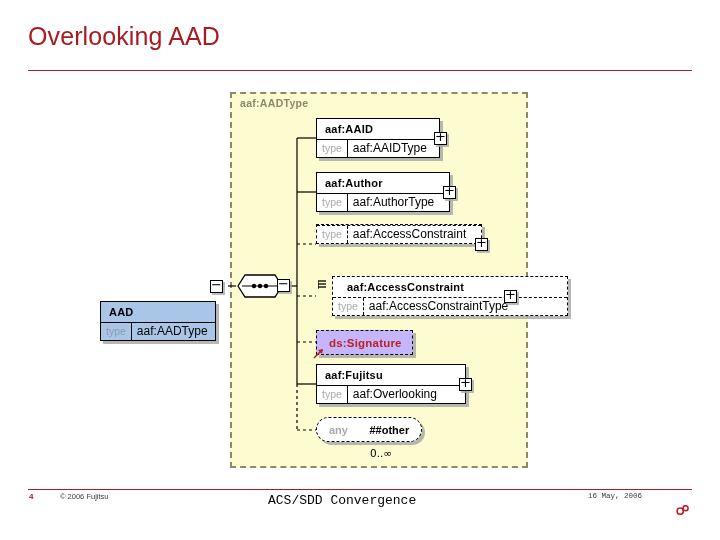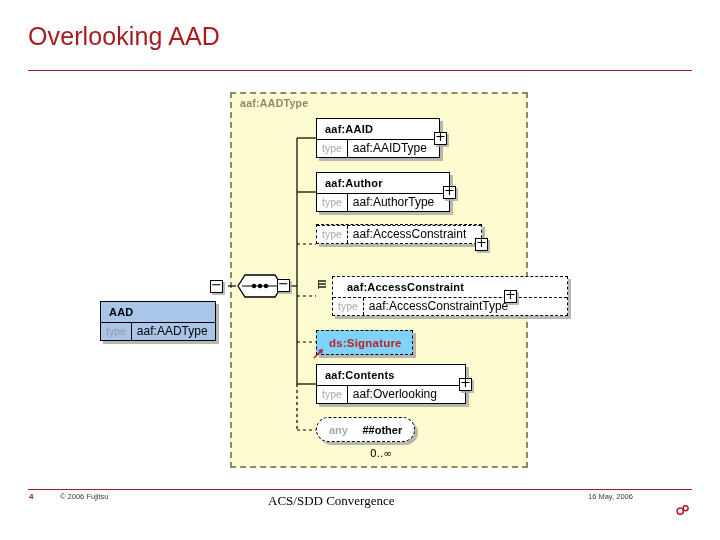--- a/index.html
+++ b/index.html
@@ -144,21 +144,21 @@
     position: relative;
     top: -1px;
     font-size: 13px;
     font-weight: normal;
   }
 
   
   #node-signature {
     position: absolute;
     box-sizing: border-box;
-    background: #7dd3fc;
+    background: #c4b5fd;
     border: 1.6px dashed #000000;
     box-shadow: 3px 3px 0 0 rgba(170,170,170,0.85);
     padding: 2px 10px 3px 12px;
   }
   #node-signature .name {
     font-size: 11.5px;
     font-weight: bold;
     color: #c0201f;
     white-space: nowrap;
     letter-spacing: 0.2px;
@@ -184,21 +184,21 @@
   }
   #node-any .any-kw {
     font-size: 11px;
     color: #a9a9a9;
     font-weight: bold;
   }
   #node-any .any-ns {
     font-size: 11px;
     font-weight: bold;
     color: #000000;
-    margin-left: 10px;
+    margin-left: 17px;
   }
   #any-cardinality {
     position: absolute;
     left: 370px;
     top: 447px;
     font-size: 10.5px;
     color: #000000;
     font-family: "DejaVu Sans", sans-serif;
     white-space: nowrap;
   }
@@ -255,30 +255,31 @@
     font-size: 7.5px;
     color: #3a3a3a;
     white-space: nowrap;
   }
   #footer-center {
     position: absolute;
     left: 268px;
     top: 493px;
     font-size: 13px;
     color: #000000;
-    font-family: Liberation Serif, serif;
+    font-family: Liberation Mono, monospace;
     white-space: nowrap;
   }
   #footer-date {
     position: absolute;
     left: 588px;
     top: 492px;
     font-size: 7.5px;
     color: #3a3a3a;
     white-space: nowrap;
+    font-family: Liberation Mono, monospace;
   }
   #fujitsu-logo {
     position: absolute;
     left: 634px;
     top: 503px;
     width: 70px;
     height: 30px;
   }
   #fujitsu-wordmark {
     position: absolute;
@@ -415,21 +416,21 @@
     <span class="name">ds:Signature</span>
   </div>
   <div id="signature-ref-arrow">
     <svg viewBox="0 0 12 12" width="12" height="12">
       <path d="M 1 11 L 9 3" stroke="#c0201f" stroke-width="1.6" fill="none"></path>
       <path d="M 10 2 L 5 3 L 9 7 Z" fill="#c0201f"></path>
     </svg>
   </div>
 
   <div class="node" style="left:316px; top:364px; width:150px;">
-    <span class="name">aaf:Contents</span>
+    <span class="name">aaf:Fujitsu</span>
     <div class="typerow">
       <span class="k">type</span>
       <span class="v">aaf:Overlooking</span>
     </div>
   </div>
   <div class="expander" style="left:459px; top:378px;">
     <span class="glyph">+</span>
   </div>
 
   <div id="node-any" style="left:316px; top:417px;">

